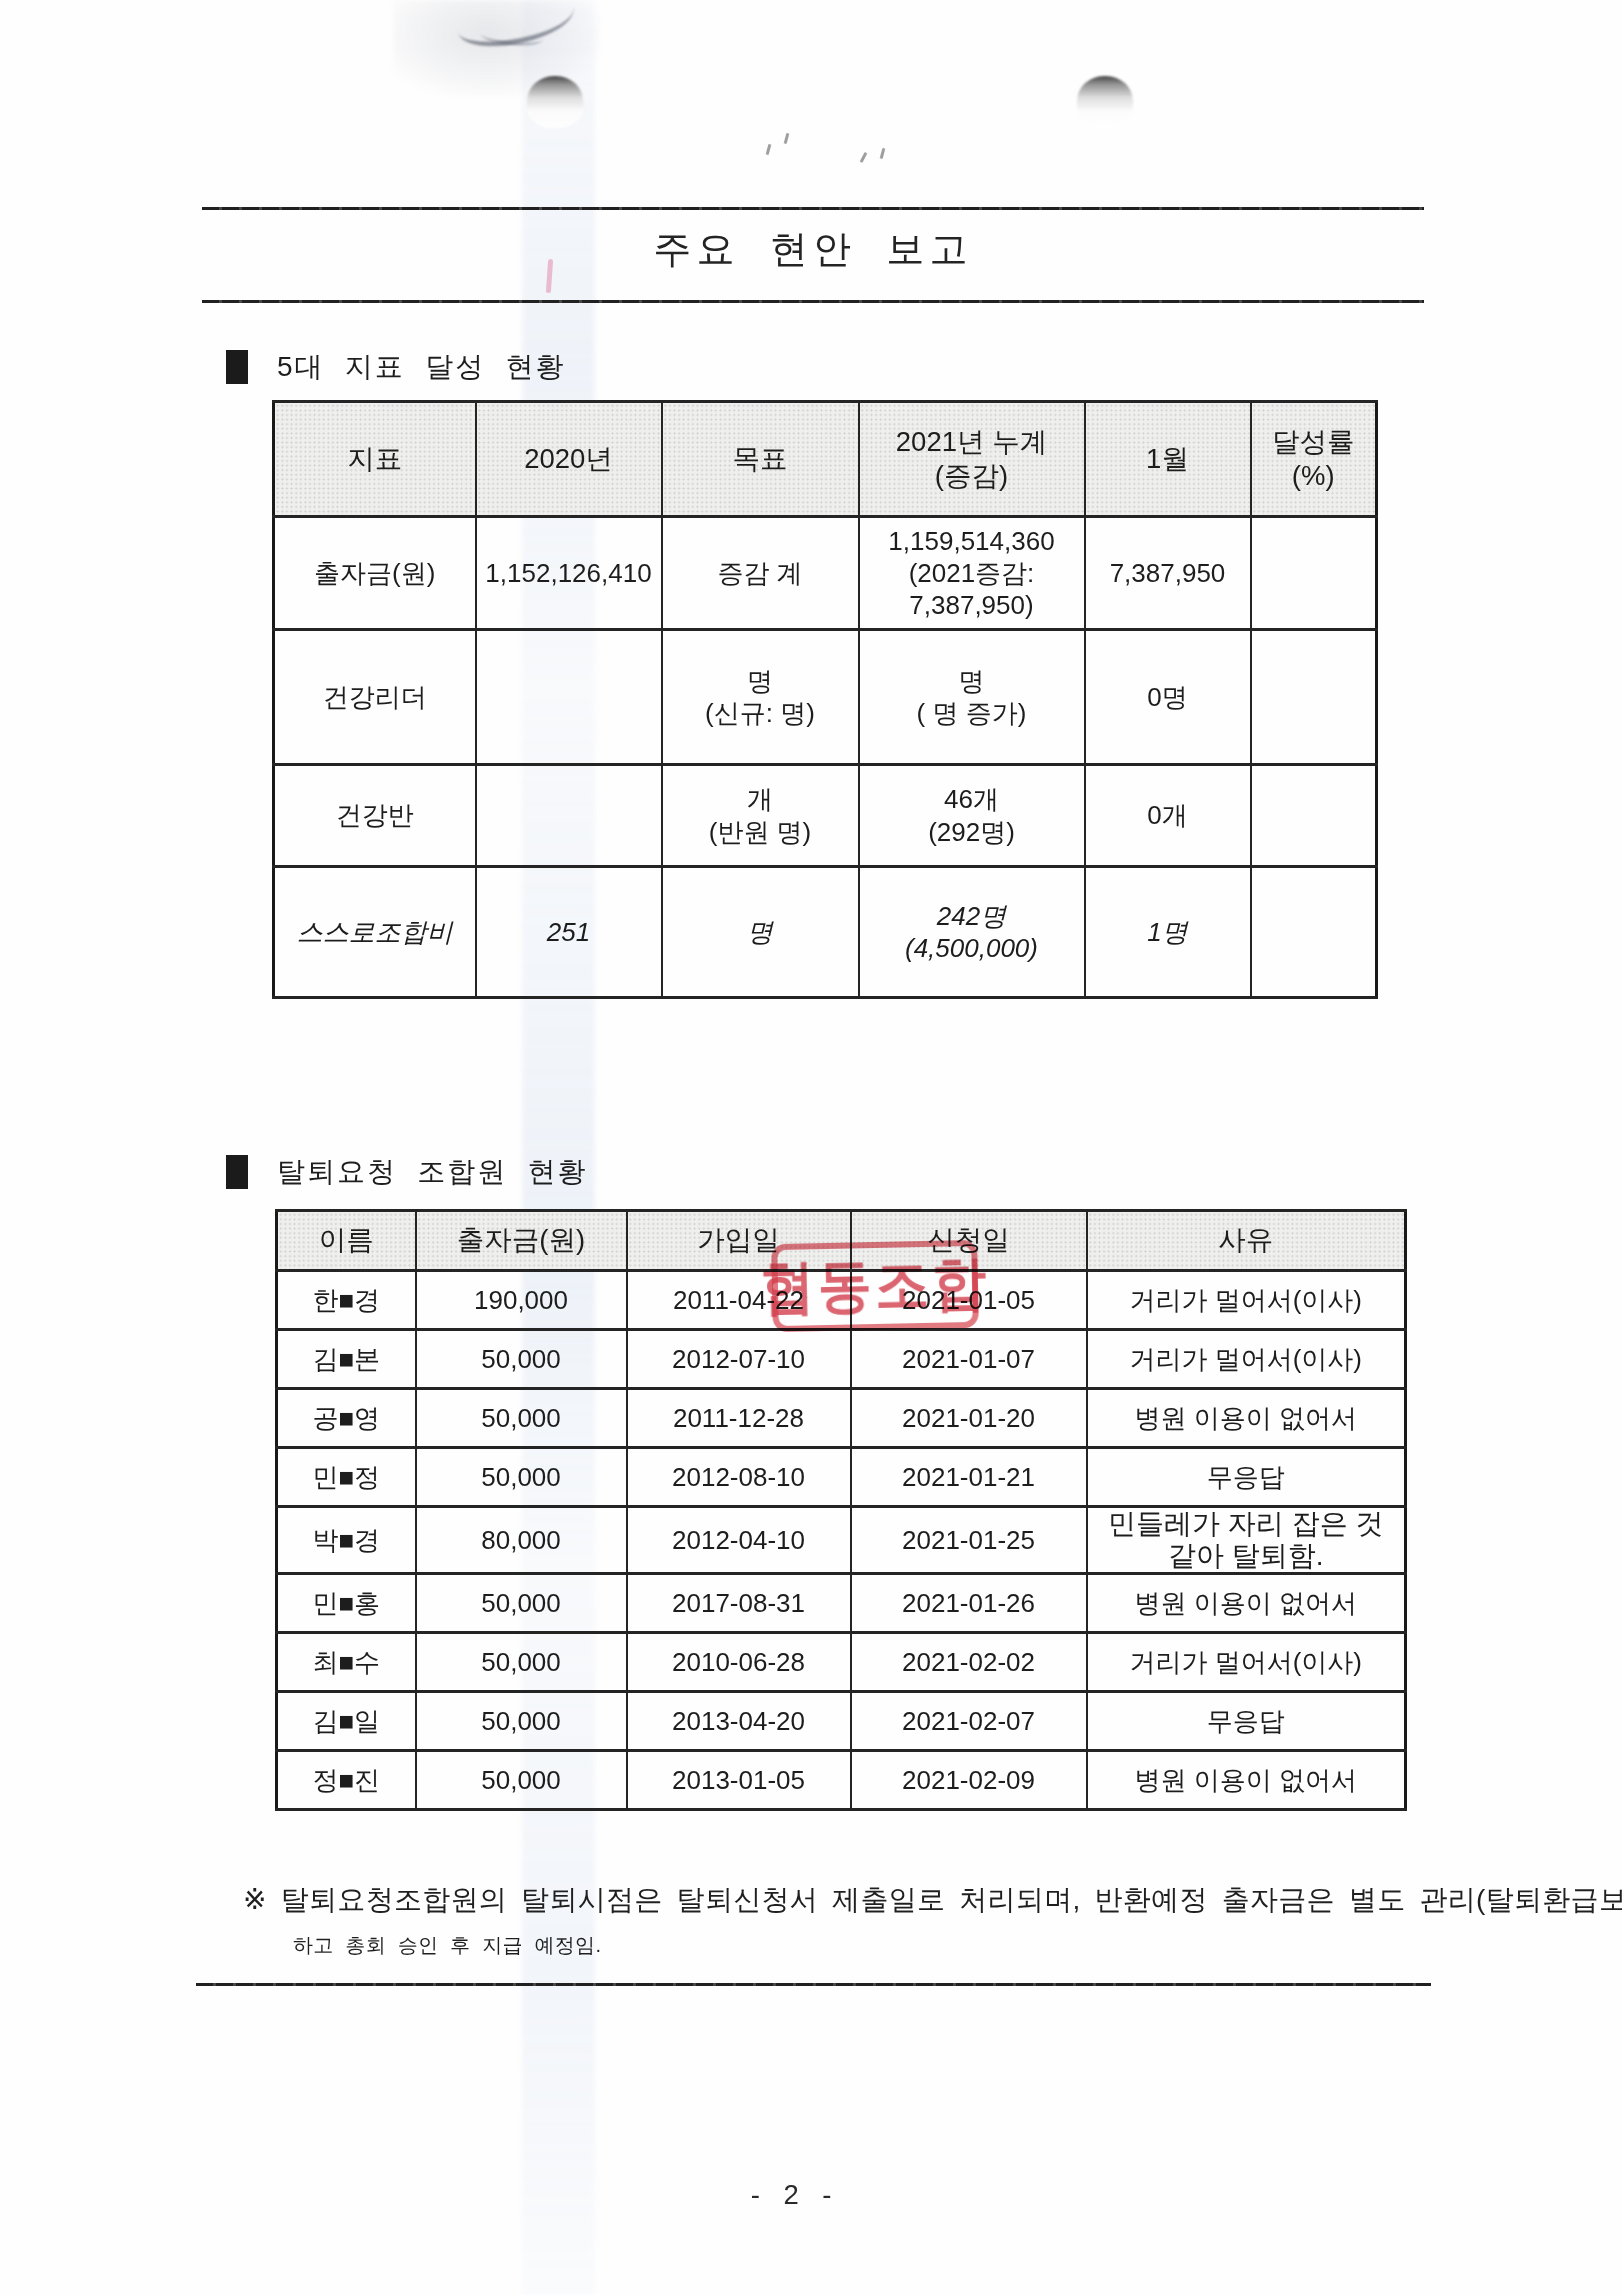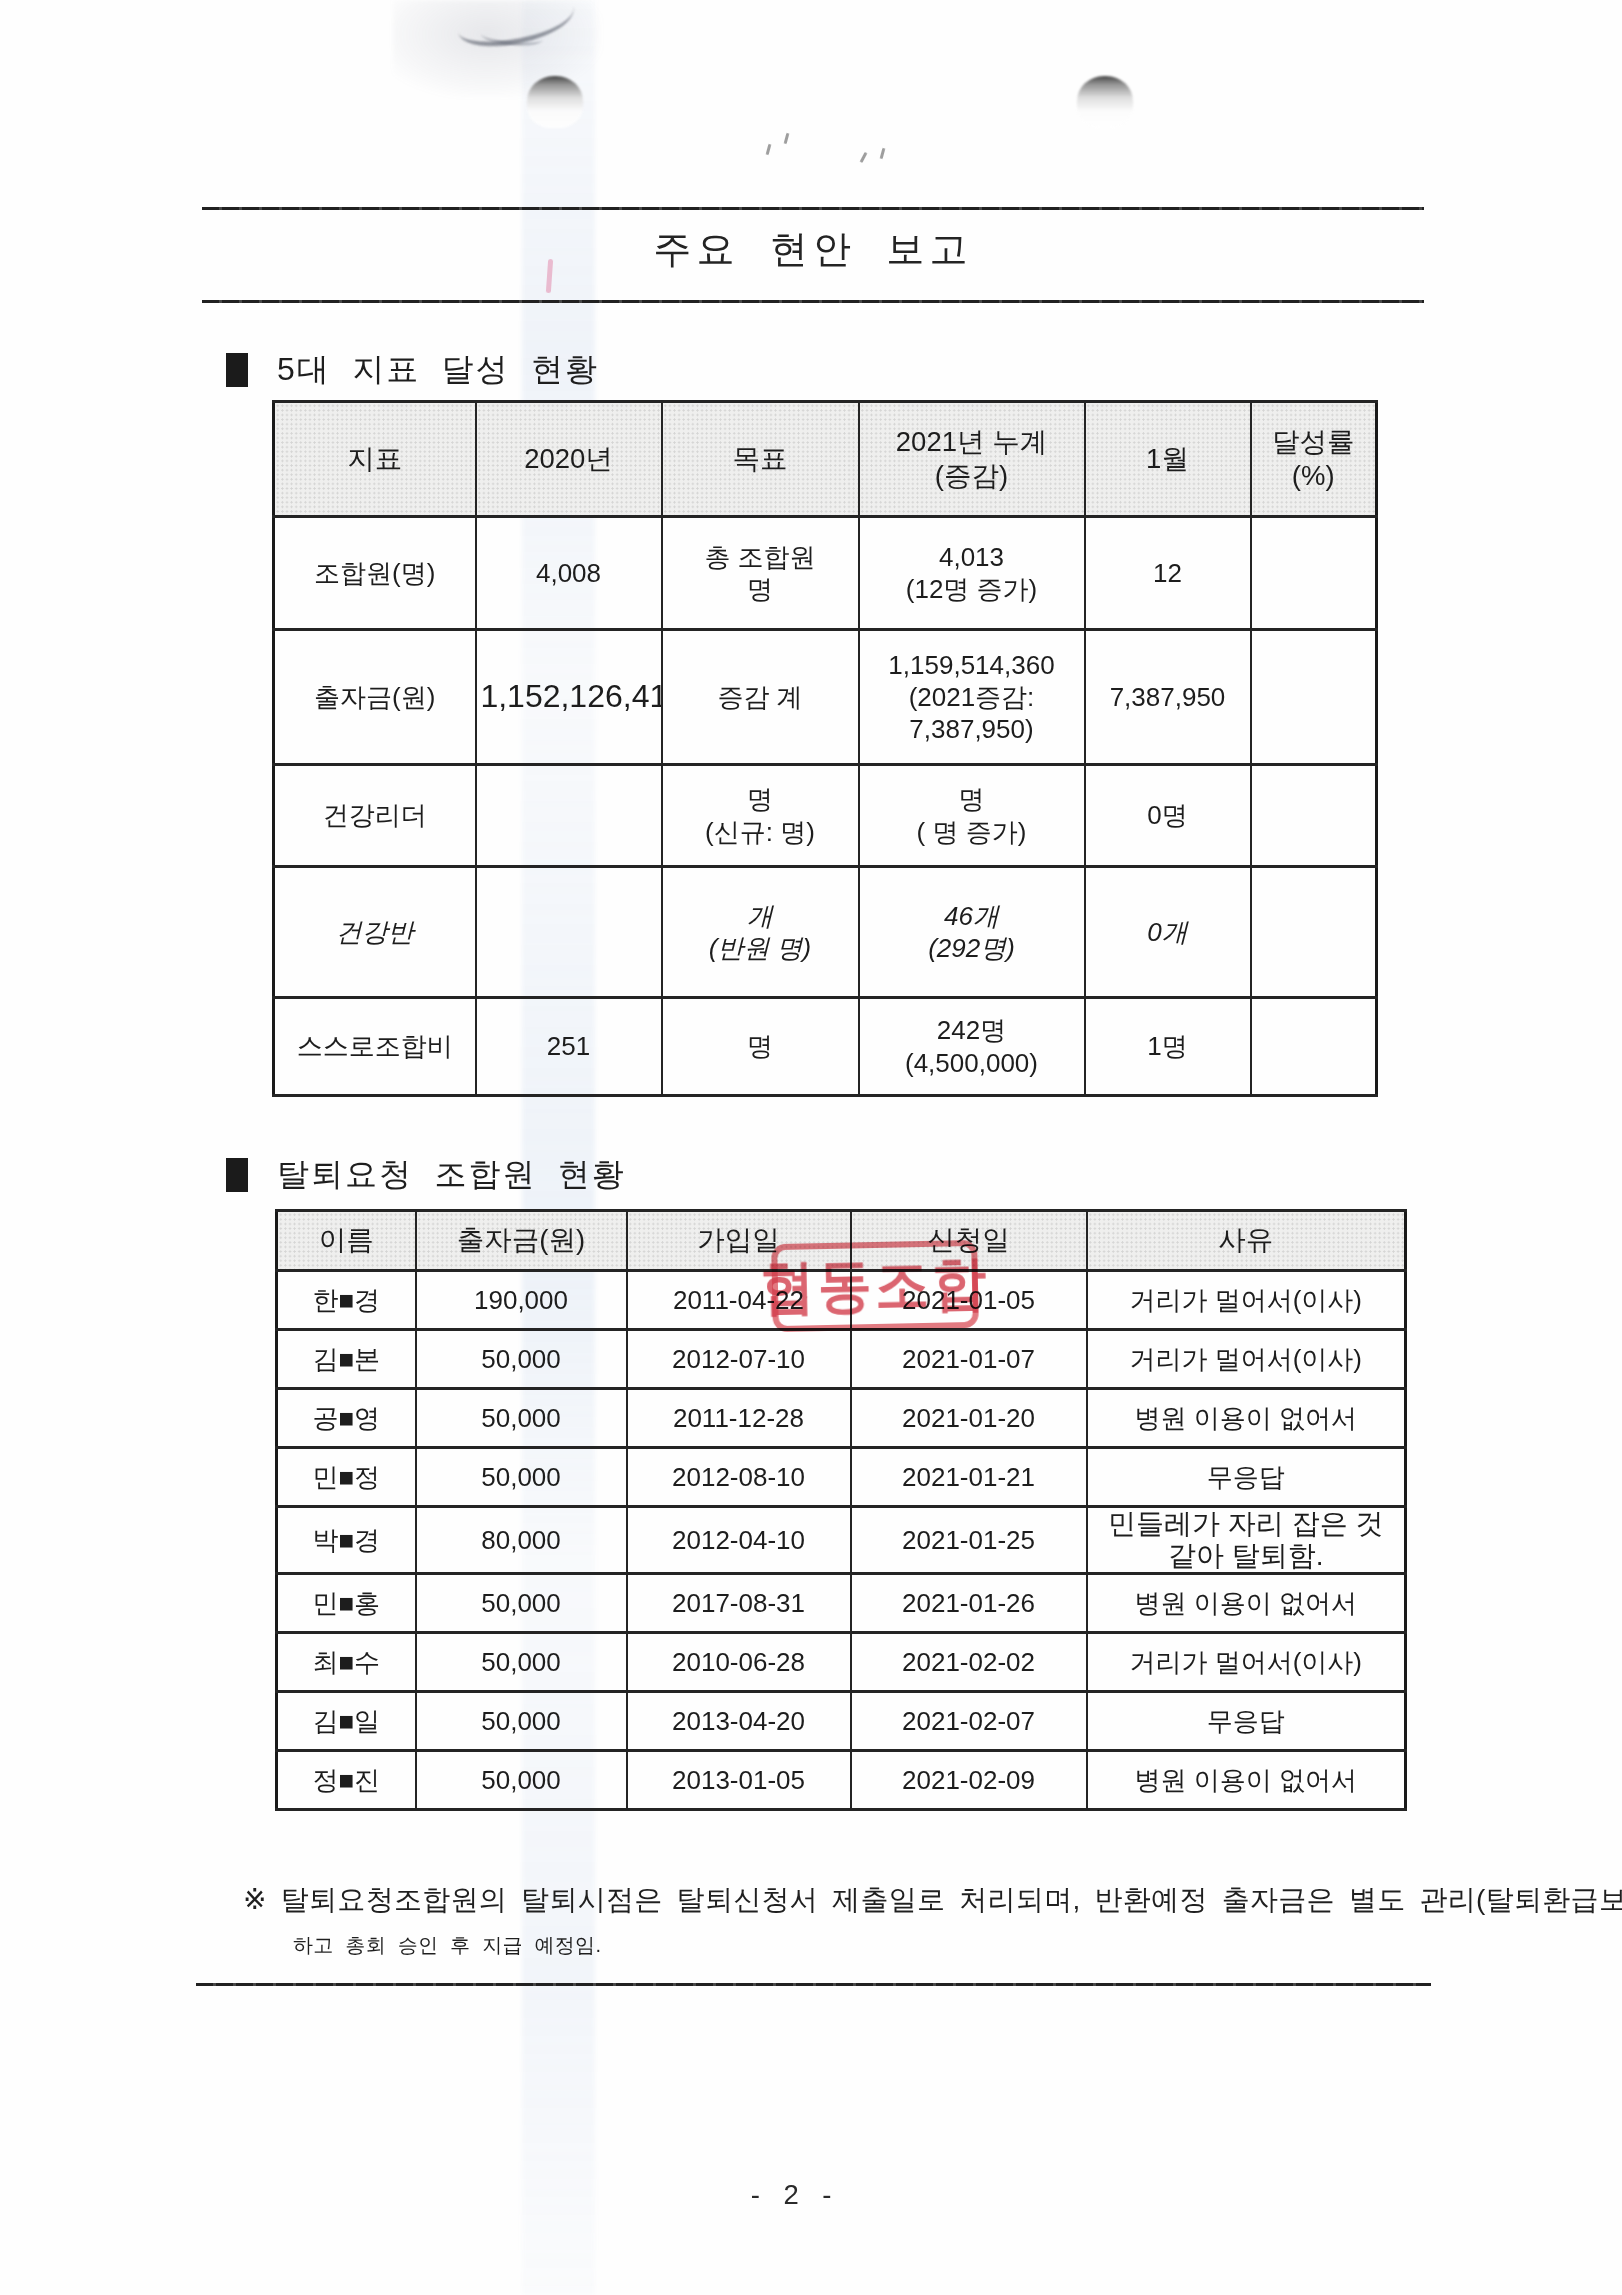--- a/index.html
+++ b/index.html
@@ -39,21 +39,21 @@
   .rule{position:absolute;height:3.3px;
     background:repeating-linear-gradient(90deg,#212121 0 17px,#474747 17px 20px);}
   .rule-top{left:202px;top:207px;width:1222px;}
   .rule-title{left:202px;top:300px;width:1222px;}
   .rule-bottom{left:196px;top:1983px;width:1235px;}
   .doc-title{position:absolute;left:202px;top:224px;width:1222px;text-align:center;
     font-size:38px;letter-spacing:5.2px;word-spacing:14.4px;color:#242424;}
 
   
   .section{position:absolute;left:226px;display:flex;align-items:center;gap:29px;
-    font-size:32px;letter-spacing:2px;word-spacing:10.5px;color:#1e1e1e;}
+    font-size:28px;letter-spacing:2px;word-spacing:10.5px;color:#1e1e1e;}
   .section-1{top:348px;}
   .section-2{top:1153px;}
   .bullet{width:22px;height:34px;background:#1b1b1b;flex:0 0 auto;}
 
   
   table{position:absolute;border-collapse:collapse;table-layout:fixed;border:3.9px solid #191919;}
   th,td{border:2px solid #242424;border-top-width:3.3px;border-bottom-width:3.3px;
     text-align:center;vertical-align:middle;white-space:pre-line;padding:0 3.9px;overflow:hidden;}
   thead th{font-size:27.5px;font-weight:400;border-bottom-width:3.9px;background-color:#efefee;
     background-image:radial-gradient(rgba(40,40,40,0.13) 0.9px,rgba(0,0,0,0) 1.2px);
@@ -131,30 +131,20 @@
         <th>목표</th>
         <th>2021년 누계
 (증감)</th>
         <th>1월</th>
         <th>달성률
 (%)</th>
       </tr>
     </thead>
     <tbody id="tbody-0">
         <tr>
-          <td>조합원(명)</td>
-          <td>4,008</td>
-          <td>총 조합원
-명</td>
-          <td>4,013
-(12명 증가)</td>
-          <td>12</td>
-          <td></td>
-        </tr>
-        <tr>
           <td>출자금(원)</td>
           <td>1,152,126,410</td>
           <td>증감 계</td>
           <td>1,159,514,360
 (2021증감:
 7,387,950)</td>
           <td>7,387,950</td>
           <td></td>
         </tr>
         <tr>

